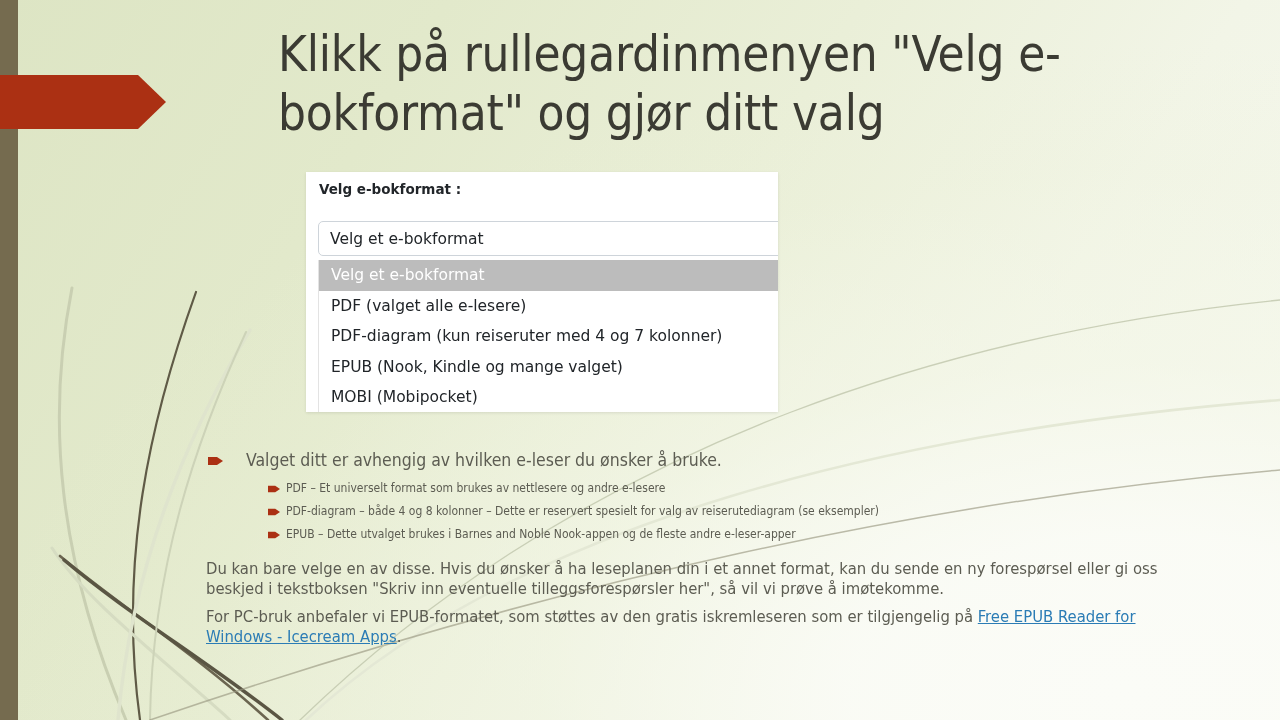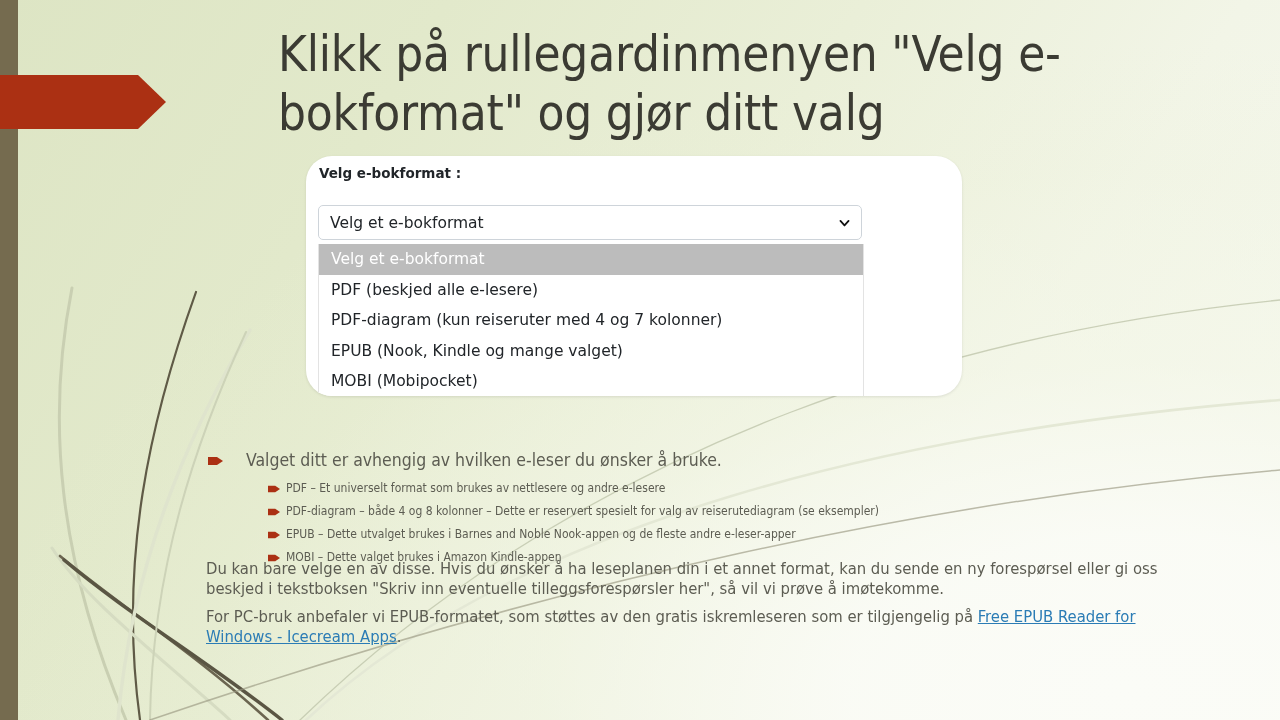--- a/index.html
+++ b/index.html
@@ -30,24 +30,23 @@
   .title{
     position:absolute;left:278px;top:26px;width:870px;
     font-size:49px;line-height:1.20;
     font-weight:400;letter-spacing:-0.2px;
     color:#3b3b33;
     font-family:"DejaVu Sans","Liberation Sans",sans-serif;
     font-stretch:condensed;
   }
   
   .shot{
-    position:absolute;left:306px;top:156px;width:656px;height:240px;
+    position:absolute;left:306px;top:172px;width:472px;height:240px;
     background:#ffffff;overflow:hidden;
     box-shadow:0 1px 3px rgba(0,0,0,0.10);
-    border-radius:26px;
   }
   .shot-label{
     position:absolute;left:13px;top:9px;
     font-size:13.5px;font-weight:bold;color:#212529;
     font-family:"DejaVu Sans","Liberation Sans",sans-serif;
   }
   .select-box{
     position:absolute;left:12px;top:49px;width:542px;height:33px;
     border:1px solid #ced4da;border-radius:5px;background:#fff;
     display:flex;align-items:center;
@@ -133,21 +132,21 @@
 
     <div class="select-box">
       <span class="select-value">Velg et e-bokformat</span>
       <svg class="chev" viewBox="0 0 16 16">
         <path d="M3 5.5 L8 11 L13 5.5" fill="none" stroke="#111" stroke-width="2.2" stroke-linecap="round" stroke-linejoin="round"></path>
       </svg>
     </div>
 
     <div class="opt-list">
       <div class="opt sel">Velg et e-bokformat</div>
-      <div class="opt">PDF (beskjed alle e-lesere)</div>
+      <div class="opt">PDF (valget alle e-lesere)</div>
       <div class="opt">PDF-diagram (kun reiseruter med 4 og 7 kolonner)</div>
       <div class="opt">EPUB (Nook, Kindle og mange valget)</div>
       <div class="opt">MOBI (Mobipocket)</div>
     </div>
   </div>
 
   <div class="bullets">
     <div class="b1">
       <svg class="bmark" viewBox="0 0 15 10">
         <polygon points="0,1 9,1 15,5 9,9 0,9" fill="#ab3013"></polygon>
@@ -169,26 +168,20 @@
       <span>PDF-diagram – både 4 og 8 kolonner – Dette er reservert spesielt for valg av reiserutediagram (se eksempler)</span>
     </div>
 
     <div class="b2">
       <svg class="bmark" viewBox="0 0 15 10">
         <polygon points="0,1 9,1 15,5 9,9 0,9" fill="#ab3013"></polygon>
       </svg>
       <span>EPUB – Dette utvalget brukes i Barnes and Noble Nook-appen og de fleste andre e-leser-apper</span>
     </div>
 
-    <div class="b2">
-      <svg class="bmark" viewBox="0 0 15 10">
-        <polygon points="0,1 9,1 15,5 9,9 0,9" fill="#ab3013"></polygon>
-      </svg>
-      <span>MOBI – Dette valget brukes i Amazon Kindle-appen</span>
-    </div>
   </div>
 
   <div class="para" id="para1">Du kan bare velge en av disse.  Hvis du ønsker å ha leseplanen din i et annet format, kan du sende en ny forespørsel eller gi oss beskjed i tekstboksen "Skriv inn eventuelle tilleggsforespørsler her", så vil vi prøve å imøtekomme.</div>
 
   <div class="para" id="para2">
     <span>For PC-bruk anbefaler vi EPUB-formatet, som støttes av den gratis iskremleseren som er tilgjengelig på </span><a class="link" href="#">Free EPUB Reader for Windows - Icecream Apps</a><span>.</span>
   </div>
 
 </div>
 

